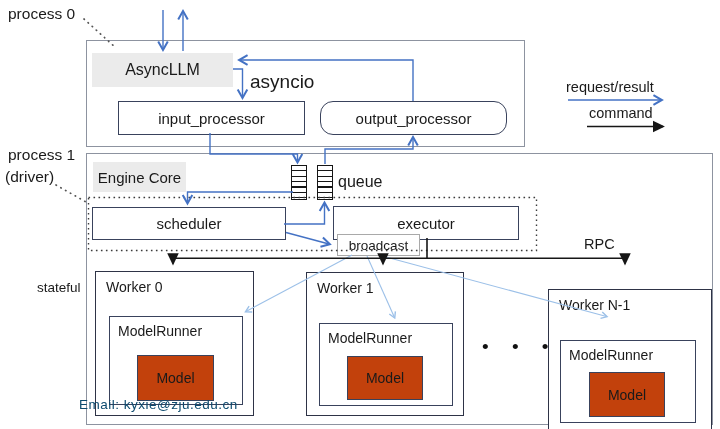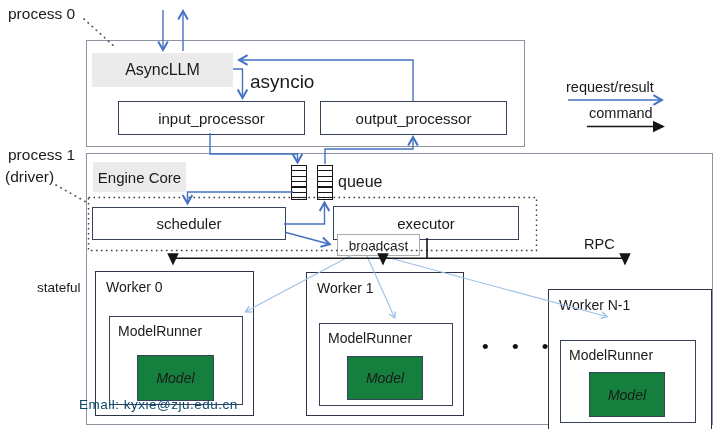--- a/index.html
+++ b/index.html
@@ -8,21 +8,21 @@
     font-family:"Liberation Sans",sans-serif;color:#1a1a1a;overflow:hidden;
   }
   .txt{position:absolute;white-space:nowrap;line-height:1.15;}
   .outer{position:absolute;border:1px solid #8d93a0;background:transparent;}
   .graylab{position:absolute;background:#ebebeb;display:flex;align-items:center;justify-content:center;}
   .box{position:absolute;background:#fff;border:1.2px solid #39425c;display:flex;align-items:center;justify-content:center;font-size:15px;}
   .worker{position:absolute;background:#fff;border:1.5px solid #2e3346;}
   .wlabel{position:absolute;left:10px;top:7px;font-size:14px;}
   .runner{position:absolute;border:1.2px solid #39425c;background:#fff;}
   .rlabel{position:absolute;left:8px;top:6px;font-size:14px;}
-  .model{position:absolute;border:1.2px solid #39425c;background:#15803d;display:flex;align-items:center;justify-content:center;font-size:14px;font-style:italic;}
+  .model{position:absolute;border:1.2px solid #39425c;background:#c2410c;display:flex;align-items:center;justify-content:center;font-size:14px;}
   .queue-icon{
     position:absolute;width:14px;height:33px;border:1.3px solid #161616;
     background:repeating-linear-gradient(to bottom,#ffffff 0 4.1px,#161616 4.1px 5.4px);
   }
   .broadcast{
     position:absolute;left:337px;top:234px;width:81px;height:20px;background:#fff;
     border:1px solid #a9a9a9;display:flex;align-items:center;justify-content:center;
     font-size:13.5px;z-index:6;
   }
   .connector-layer{position:absolute;left:0;top:0;width:720px;height:429px;z-index:8;pointer-events:none;}
@@ -45,21 +45,21 @@
   <div class="txt" style="left:566px;top:79px;font-size:14.5px;text-align:center;">request/result</div>
   <div class="txt" style="left:589px;top:105px;font-size:14.5px;">command</div>
 
   <div class="outer" style="left:86px;top:40px;width:437px;height:105px;"></div>
   <div class="graylab" style="left:92px;top:53px;width:141px;height:34px;font-size:16px;">
     <span>AsyncLLM</span>
   </div>
   <div class="box" style="left:118px;top:101px;width:185px;height:32px;">
     <span>input_processor</span>
   </div>
-  <div class="box" style="left:320px;top:101px;width:185px;height:32px;">
+  <div class="box" style="left:320px;top:101px;width:185px;height:32px;border-radius:13px;">
     <span>output_processor</span>
   </div>
 
   <div class="outer" style="left:86px;top:153px;width:625px;height:270px;"></div>
   <div class="graylab" style="left:93px;top:162px;width:93px;height:30px;font-size:15px;">
     <span>Engine Core</span>
   </div>
 
   <div class="queue-icon" style="left:291px;top:165px;"></div>
   <div class="queue-icon" style="left:317px;top:165px;"></div>

